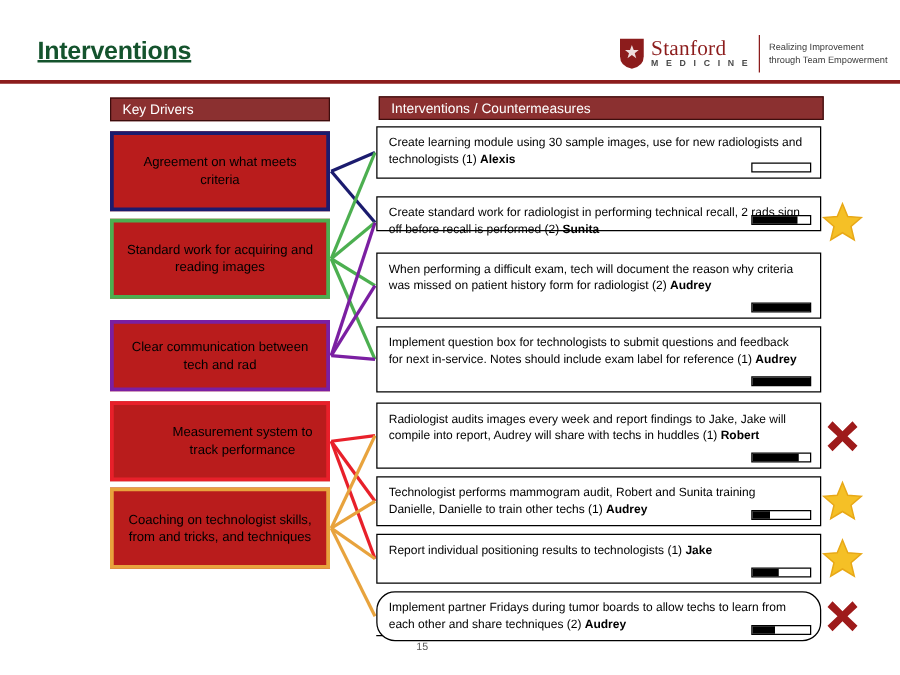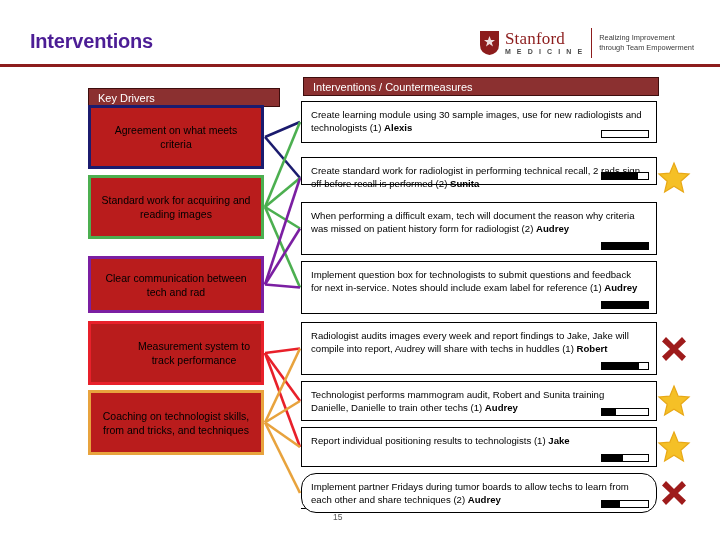--- a/index.html
+++ b/index.html
@@ -16,37 +16,38 @@
     color: #000000;
   }
 
   
   #slide-title {
     position: absolute;
     left: 30px;
     top: 30px;
     font-size: 20px;
     font-weight: bold;
-    color: #4c1d95;
+    color: #14532d;
     letter-spacing: -0.2px;
     white-space: nowrap;
+    text-decoration: underline;
   }
   #header-rule {
     position: absolute;
     left: 0px;
     top: 64px;
     width: 720px;
     height: 3px;
     background: #8c1c1c;
   }
 
   
   #logo-block {
     position: absolute;
-    right: 26px;
+    right: 10px;
     top: 26px;
     display: flex;
     align-items: center;
     height: 34px;
     justify-content: space-between;
   }
   #logo-shield {
     width: 21px;
     height: 26px;
     margin-right: 5px;
@@ -88,22 +89,22 @@
     border: 1px solid #3d0d0d;
     color: #ffffff;
     font-size: 11px;
     line-height: 16px;
     padding: 1px 0 1px 9px;
     box-sizing: border-box;
     white-space: nowrap;
   }
   #header-key-drivers {
     left: 88px;
-    top: 88px;
-    width: 192px;
+    top: 78px;
+    width: 176px;
     height: 19px;
   }
   #header-interventions {
     left: 303px;
     top: 77px;
     width: 356px;
     height: 19px;
   }
 
   

